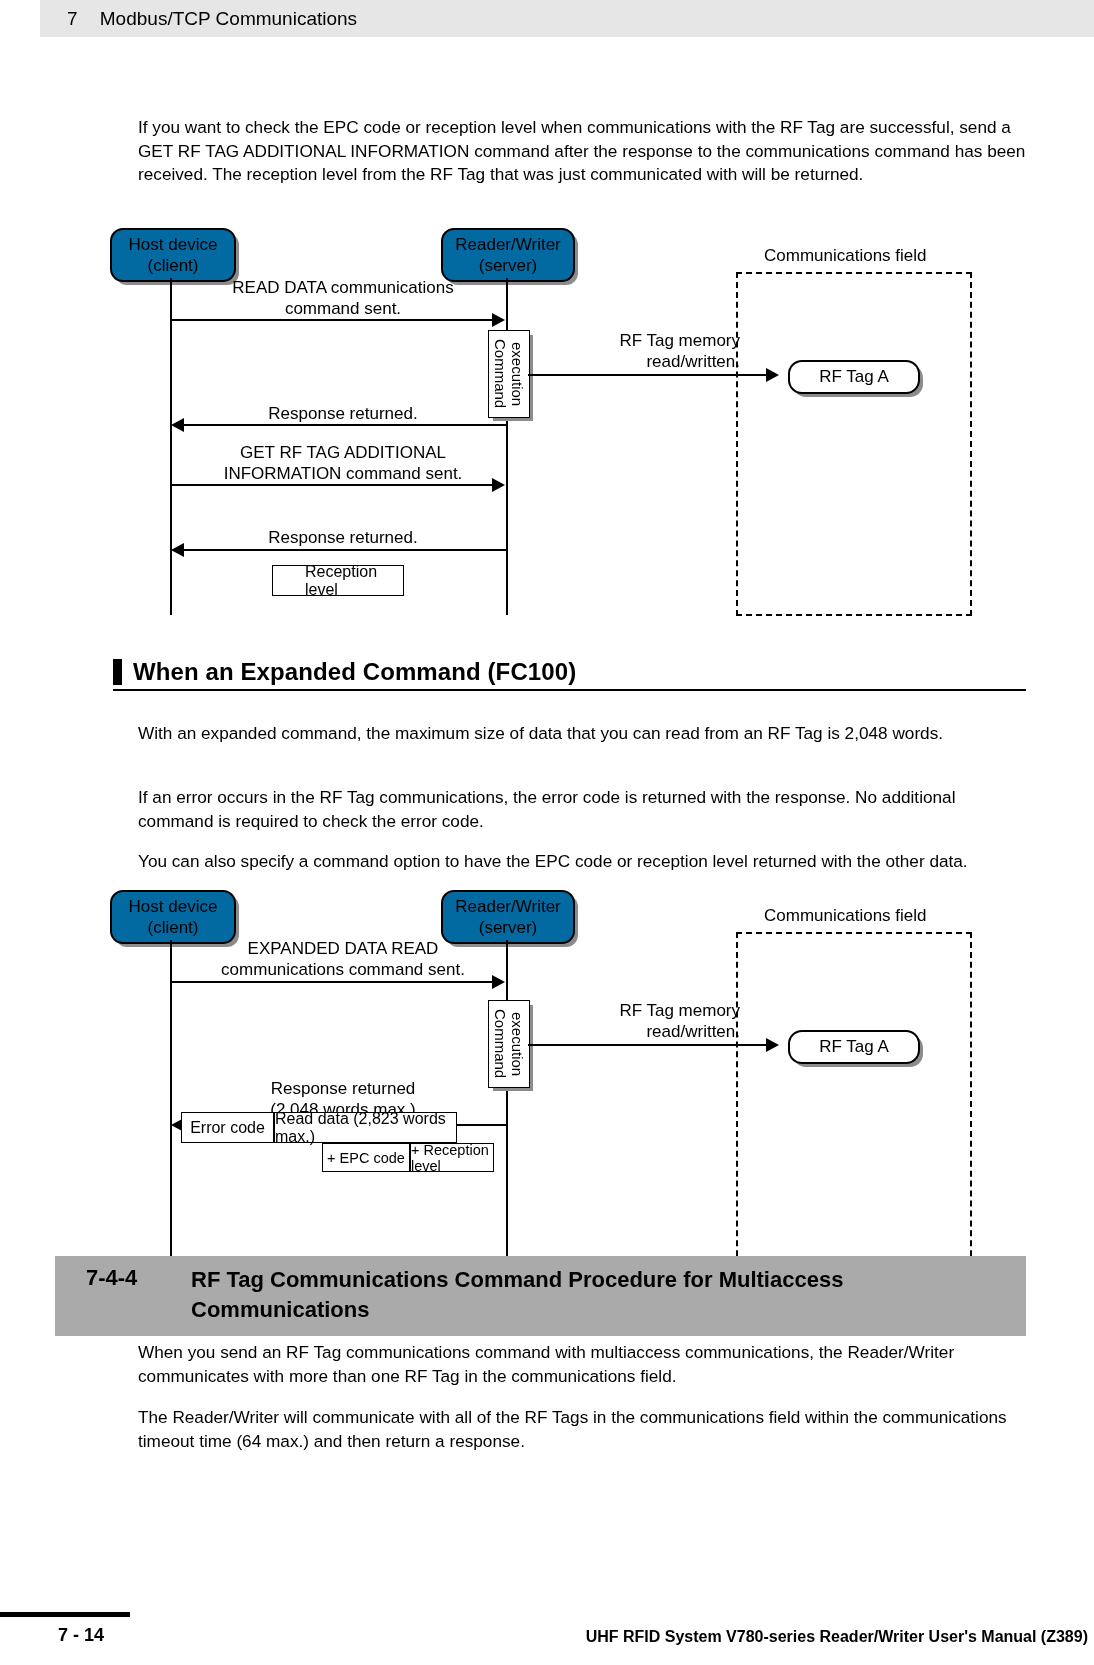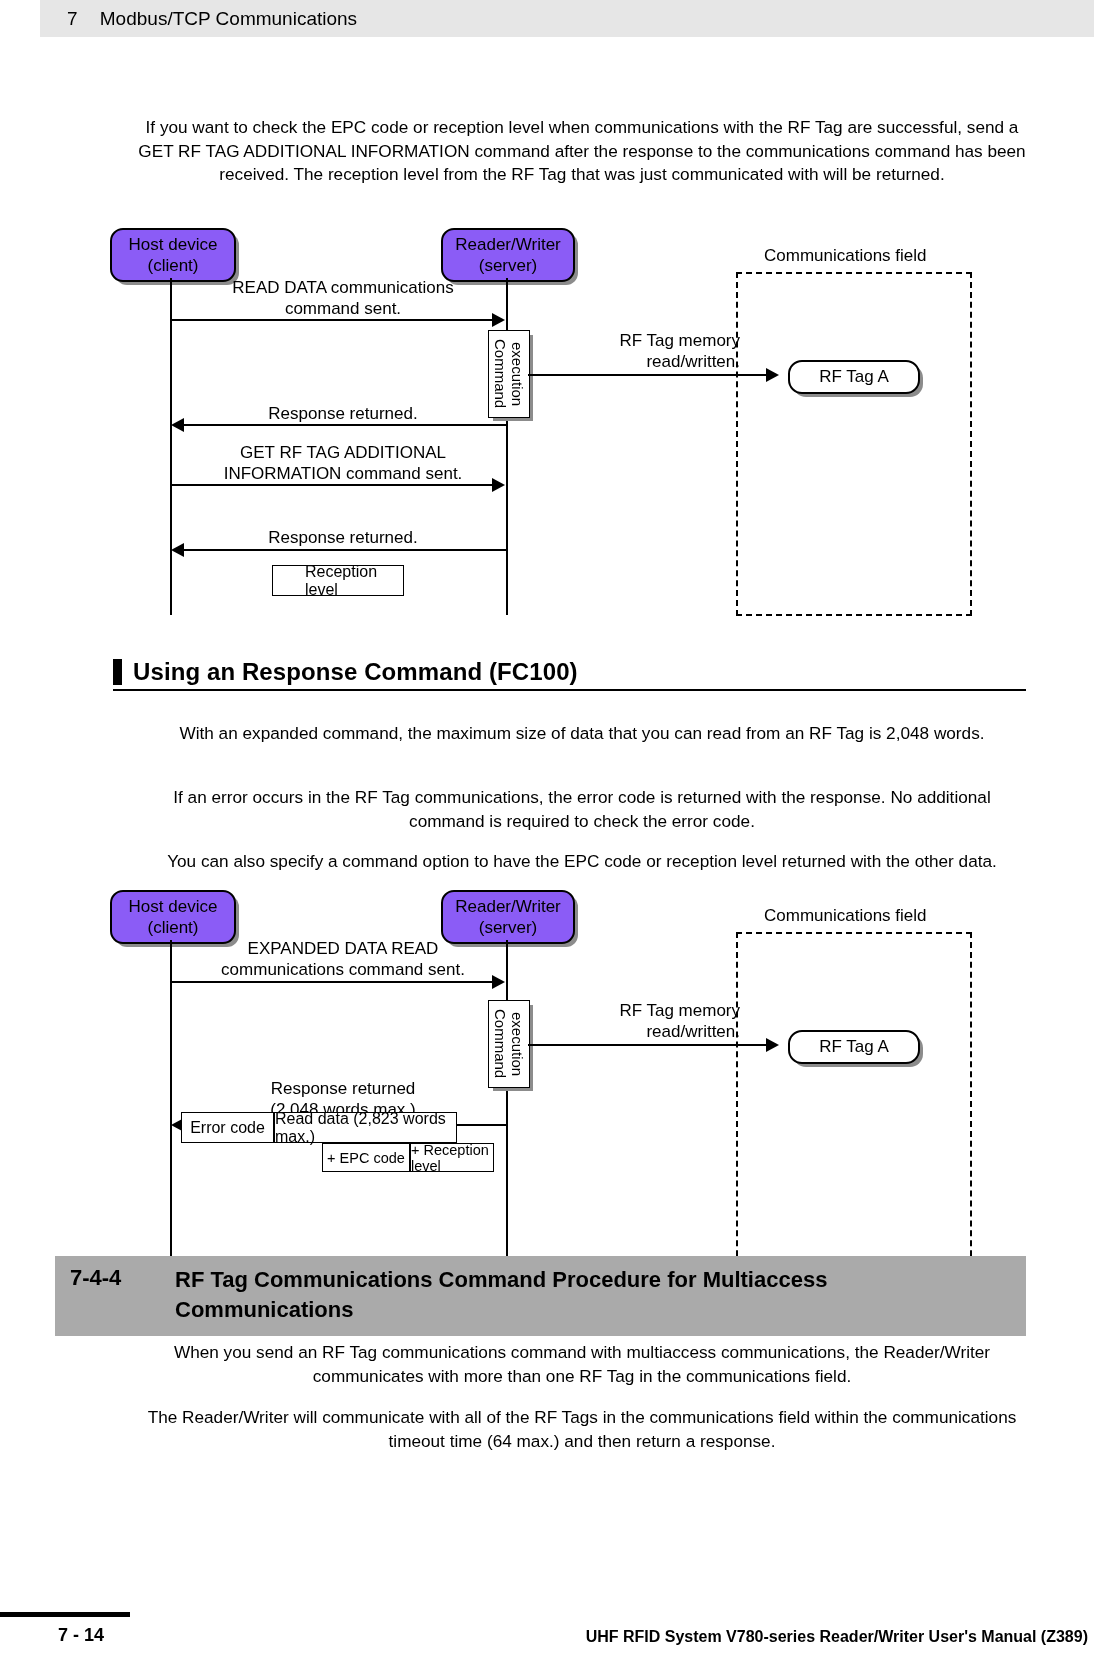--- a/index.html
+++ b/index.html
@@ -35,21 +35,21 @@
     margin-left: 22px;
   }
 
   
   .para {
     position: absolute;
     left: 138px;
     width: 888px;
     font-size: 17.2px;
     line-height: 23.5px;
-    text-align: center;
+    text-align: left;
   }
 
   
   .subhead {
     position: absolute;
     left: 113px;
     width: 913px;
     border-bottom: 2.5px solid #000;
     padding-bottom: 3px;
     display: flex;
@@ -74,21 +74,21 @@
     left: 55px;
     width: 971px;
     background: #aaaaaa;
     padding: 9px 0 11px 0;
     display: flex;
     align-items: flex-start;
   }
   .sectionhead .num {
     font-size: 22px;
     font-weight: bold;
-    margin-left: 15px;
+    margin-left: 31px;
     width: 105px;
     flex: none;
   }
   .sectionhead .ttl {
     font-size: 22px;
     font-weight: bold;
     line-height: 30px;
     width: 800px;
   }
 
@@ -112,21 +112,21 @@
     font-weight: bold;
   }
 
   
   .diagram { position: absolute; }
 
   .node {
     position: absolute;
     border: 2px solid #000;
     border-radius: 13px;
-    background: #8b5cf6;
+    background: #0369a1;
     box-shadow: 4px 4px 0 -1px #8c8c8c;
     display: flex;
     flex-direction: column;
     align-items: center;
     justify-content: center;
     font-size: 17px;
     line-height: 21px;
     text-align: center;
   }
 
@@ -272,21 +272,21 @@
   <div class="arrow-line" style="left:184px; top:549px; width:322px; height:1.6px;"></div>
   <div class="arrow-head left" style="left:171px; top:543px;"></div>
 
   <div class="data-box" style="left:272px; top:565px; width:132px; height:31px;padding-left:32px;">
     <span>Reception level</span>
   </div>
 </div>
 
 <div class="subhead" style="top:658px;">
   <span class="bar"></span>
-  <span class="txt">Using an Response Command (FC100)</span>
+  <span class="txt">When an Expanded Command (FC100)</span>
 </div>
 
 <div class="para" style="top:722px;">With an expanded command, the maximum size of data that you can read from an RF Tag is 2,048 words.</div>
 <div class="para" style="top:786px;">If an error occurs in the RF Tag communications, the error code is returned with the response. No additional command is required to check the error code.</div>
 <div class="para" style="top:850px;">You can also specify a command option to have the EPC code or reception level returned with the other data.</div>
 
 <div class="diagram" style="left:0; top:0; width:1094px; height:1px;">
 
   <div class="node" style="left:110px; top:890px; width:122px; height:50px;">
     <span>Host device</span>

